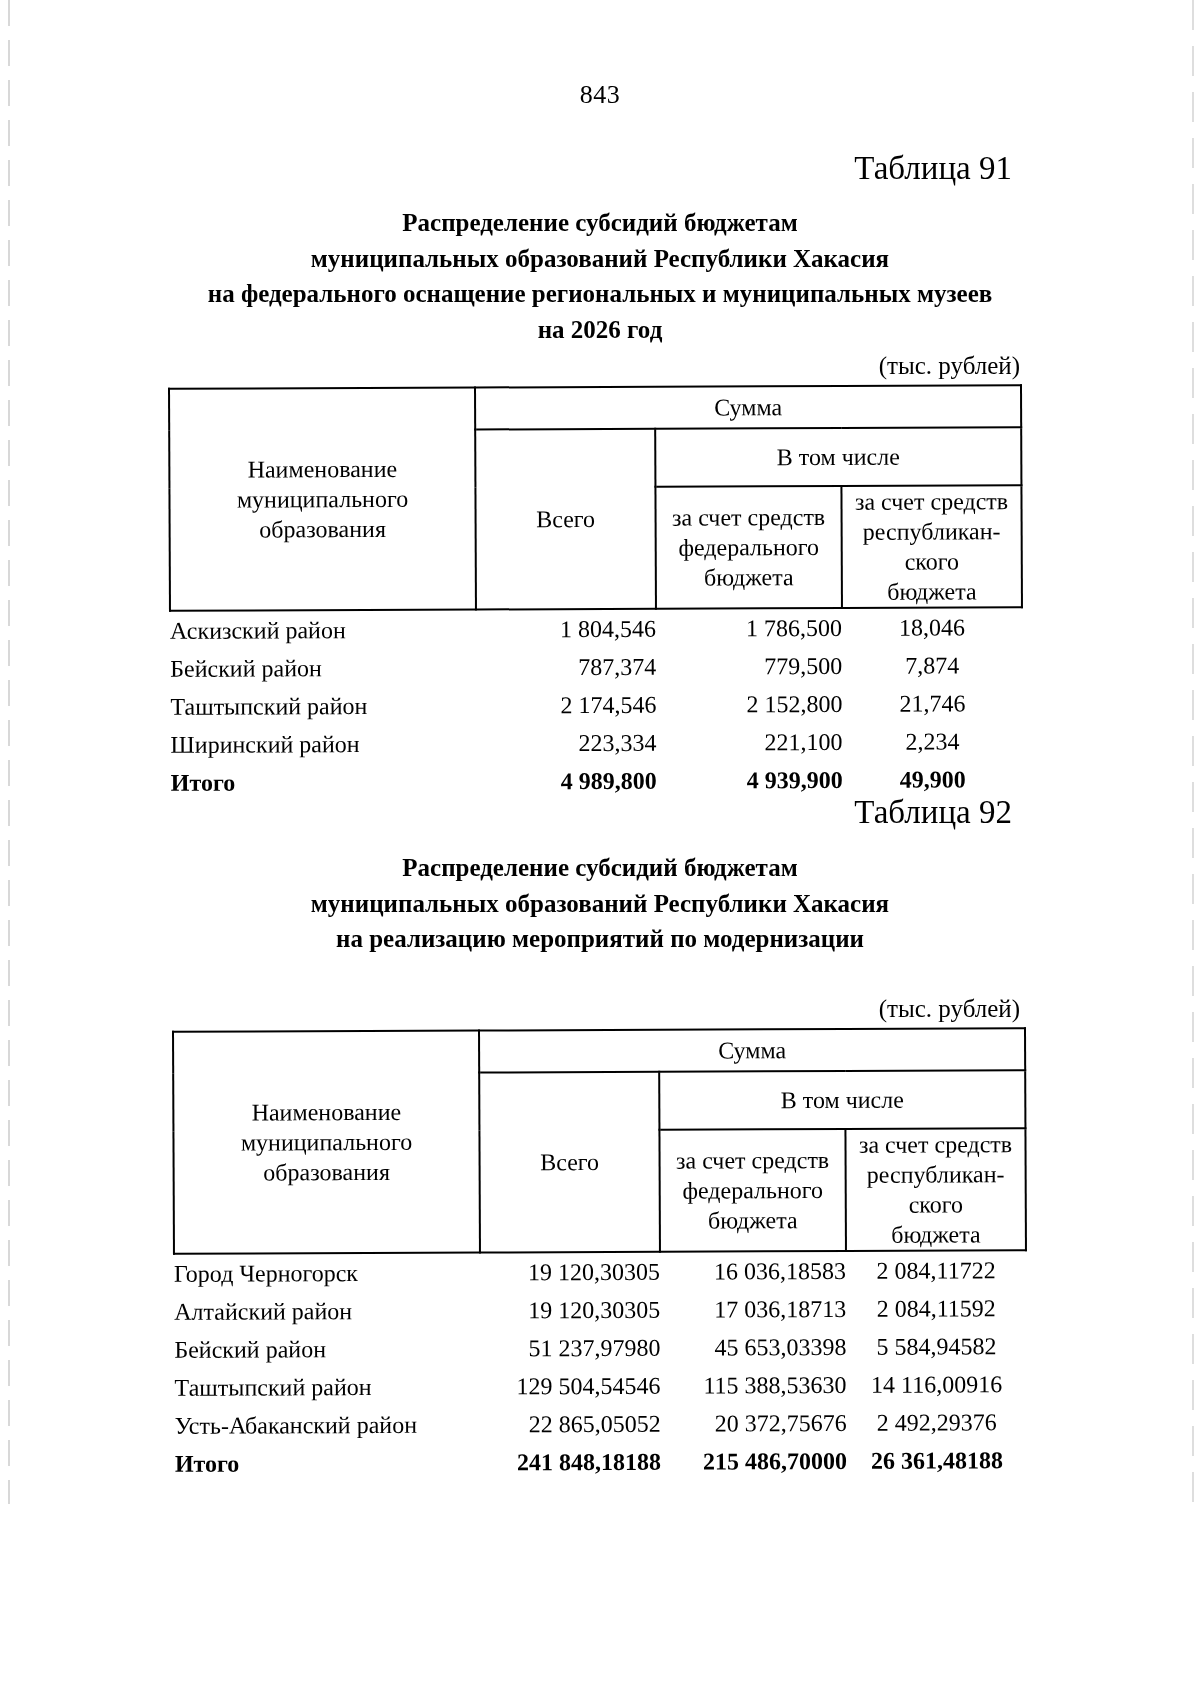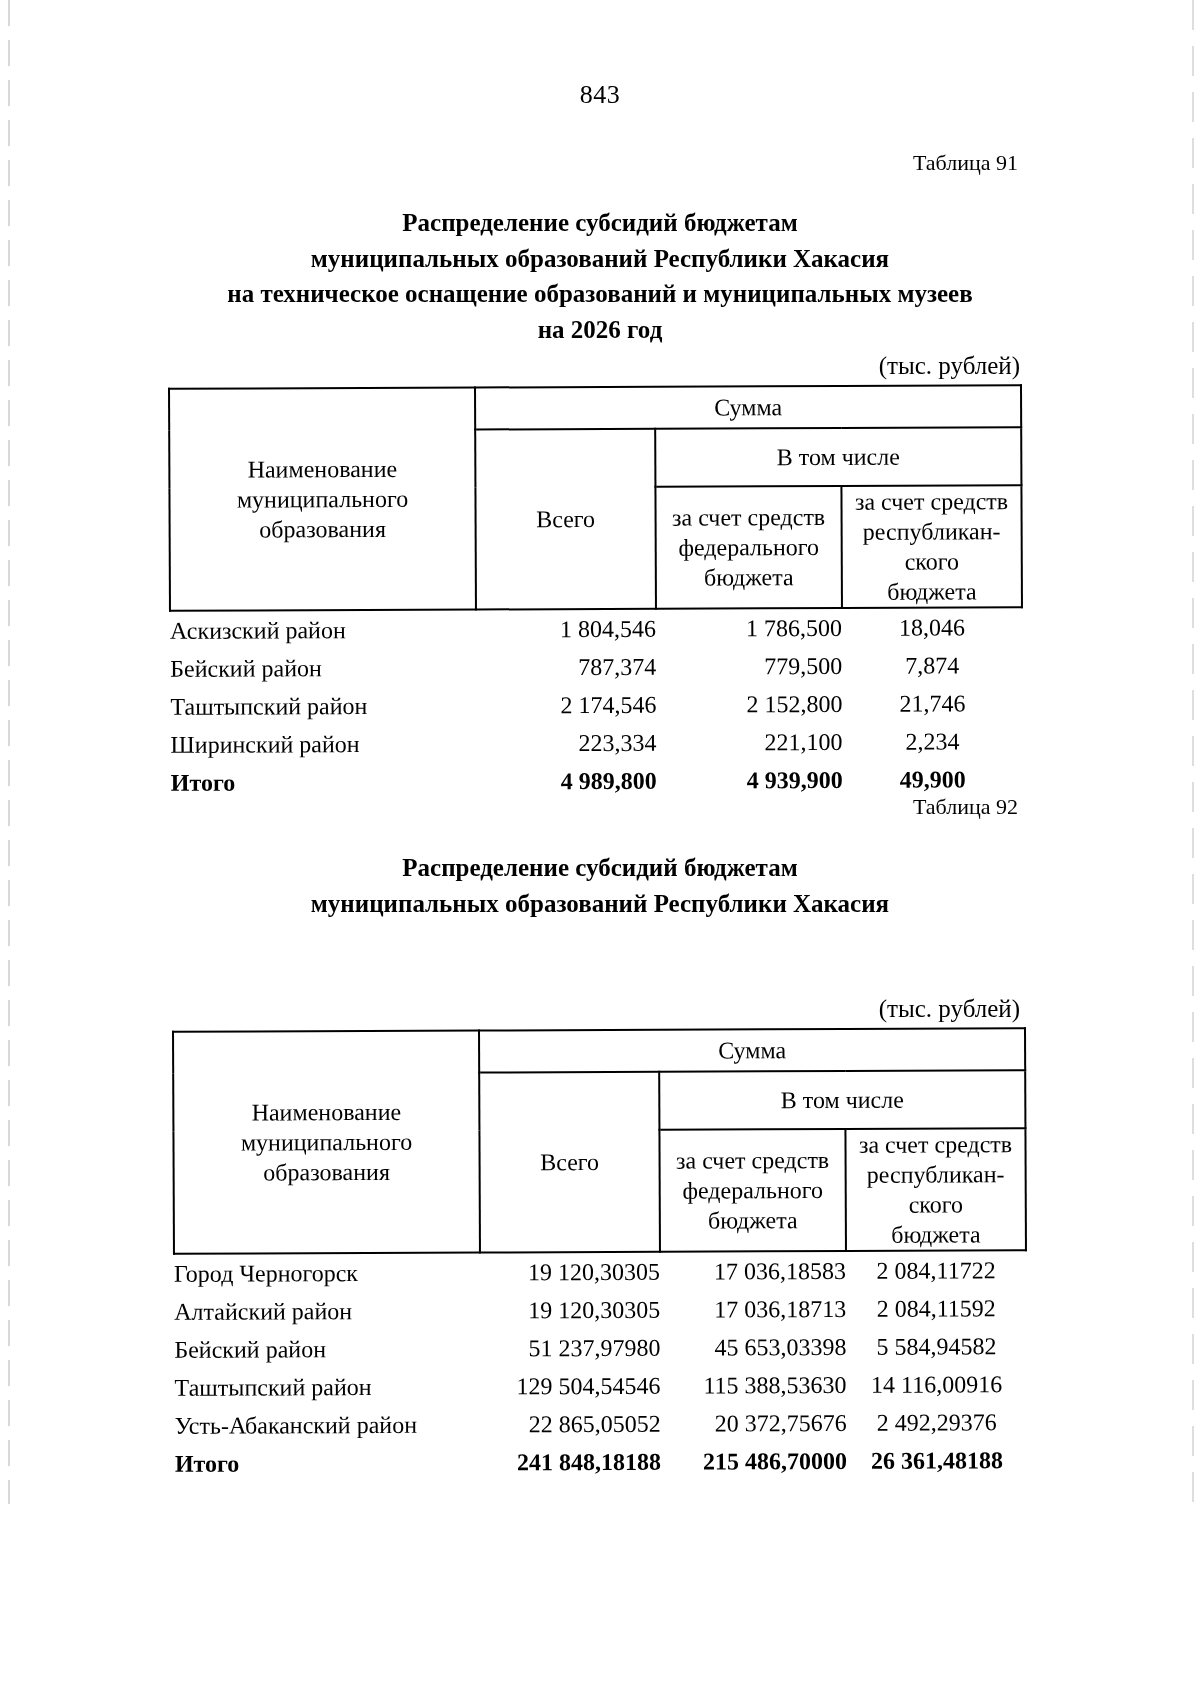--- a/index.html
+++ b/index.html
@@ -47,22 +47,22 @@
     position: absolute;
     top: 80px;
     left: 0;
     width: 1200px;
     text-align: center;
     font-size: 26px;
     letter-spacing: 0.5px;
   }
   .table-caption {
     position: absolute;
-    right: 182px;
-    font-size: 22px;
+    right: 188px;
+    font-size: 33px;
   }
   .doc-title {
     position: absolute;
     left: 0;
     width: 1200px;
     text-align: center;
     font-weight: bold;
     font-size: 25px;
     line-height: 1.42;
   }
@@ -125,21 +125,21 @@
   <div class="scan-edge-left"></div>
   <div class="scan-edge-right"></div>
 
   <div class="page-number">843</div>
 
   <div class="table-caption" style="top:150px;">Таблица 91</div>
 
   <div class="doc-title" style="top:205px;">
     <div>Распределение субсидий бюджетам</div>
     <div>муниципальных образований Республики Хакасия</div>
-    <div>на техническое оснащение образований и муниципальных музеев</div>
+    <div>на федерального оснащение региональных и муниципальных музеев</div>
     <div>на 2026 год</div>
   </div>
 
   <div class="units-note" style="top:352px;">(тыс. рублей)</div>
 
   <table class="subs skew" style="left:168px; top:386px; width:852px;">
     <colgroup>
       <col style="width:306px;">
       <col style="width:180px;">
       <col style="width:186px;">
@@ -203,20 +203,21 @@
         <td class="cell-num-last">49,900</td>
       </tr>
     </tbody>
   </table>
 
   <div class="table-caption" style="top:794px;">Таблица 92</div>
 
   <div class="doc-title" style="top:850px;">
     <div>Распределение субсидий бюджетам</div>
     <div>муниципальных образований Республики Хакасия</div>
+    <div>на реализацию мероприятий по модернизации</div>
   </div>
 
   <div class="units-note" style="top:995px;">(тыс. рублей)</div>
 
   <table class="subs skew" style="left:172px; top:1029px; width:852px;">
     <colgroup>
       <col style="width:306px;">
       <col style="width:180px;">
       <col style="width:186px;">
       <col style="width:180px;">
@@ -244,21 +245,21 @@
           <div>за счет средств</div>
           <div>республикан-</div>
           <div>ского</div>
           <div>бюджета</div>
         </td>
       </tr>
 
       <tr class="data-row">
         <td class="cell-name">Город Черногорск</td>
         <td class="cell-num">19 120,30305</td>
-        <td class="cell-num">17 036,18583</td>
+        <td class="cell-num">16 036,18583</td>
         <td class="cell-num-last">2 084,11722</td>
       </tr>
       <tr class="data-row">
         <td class="cell-name">Алтайский район</td>
         <td class="cell-num">19 120,30305</td>
         <td class="cell-num">17 036,18713</td>
         <td class="cell-num-last">2 084,11592</td>
       </tr>
       <tr class="data-row">
         <td class="cell-name">Бейский район</td>

